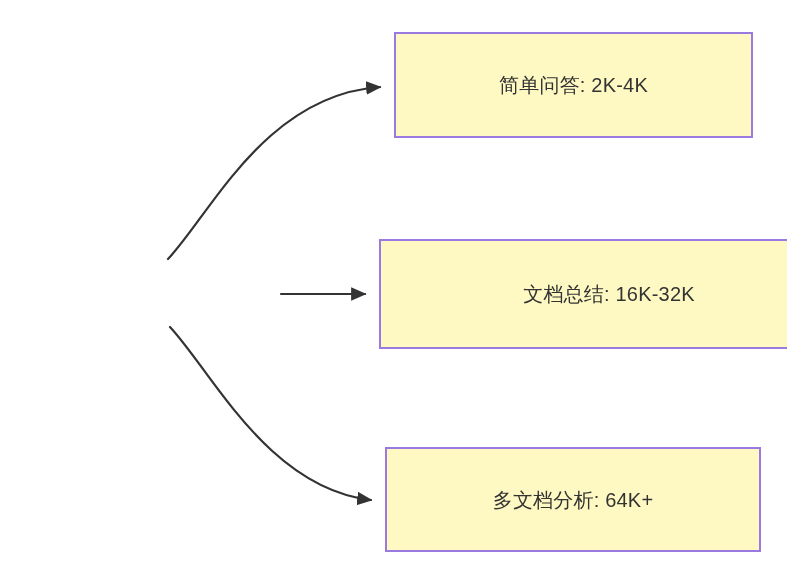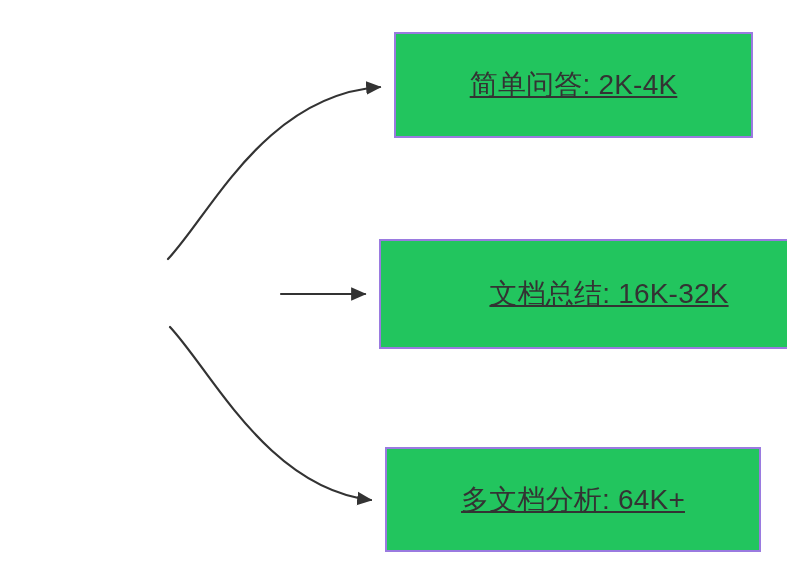--- a/index.html
+++ b/index.html
@@ -21,31 +21,30 @@
     position: absolute;
     left: 0;
     top: 0;
     width: 787px;
     height: 572px;
     pointer-events: none;
   }
   .node {
     position: absolute;
     box-sizing: border-box;
-    background: #22c55e;
+    background: #fef9c3;
     border: 2.5px solid #9a7ae0;
     display: flex;
     align-items: center;
     justify-content: center;
     color: #333333;
-    font-size: 28px;
+    font-size: 20px;
     line-height: 1.2;
     letter-spacing: 0.2px;
     white-space: nowrap;
-    text-decoration: underline;
   }
   #node-root {
     left: 29px;
     top: 240px;
     width: 252px;
     height: 105px;
   }
   #node-simple-qa {
     left: 394px;
     top: 32px;

